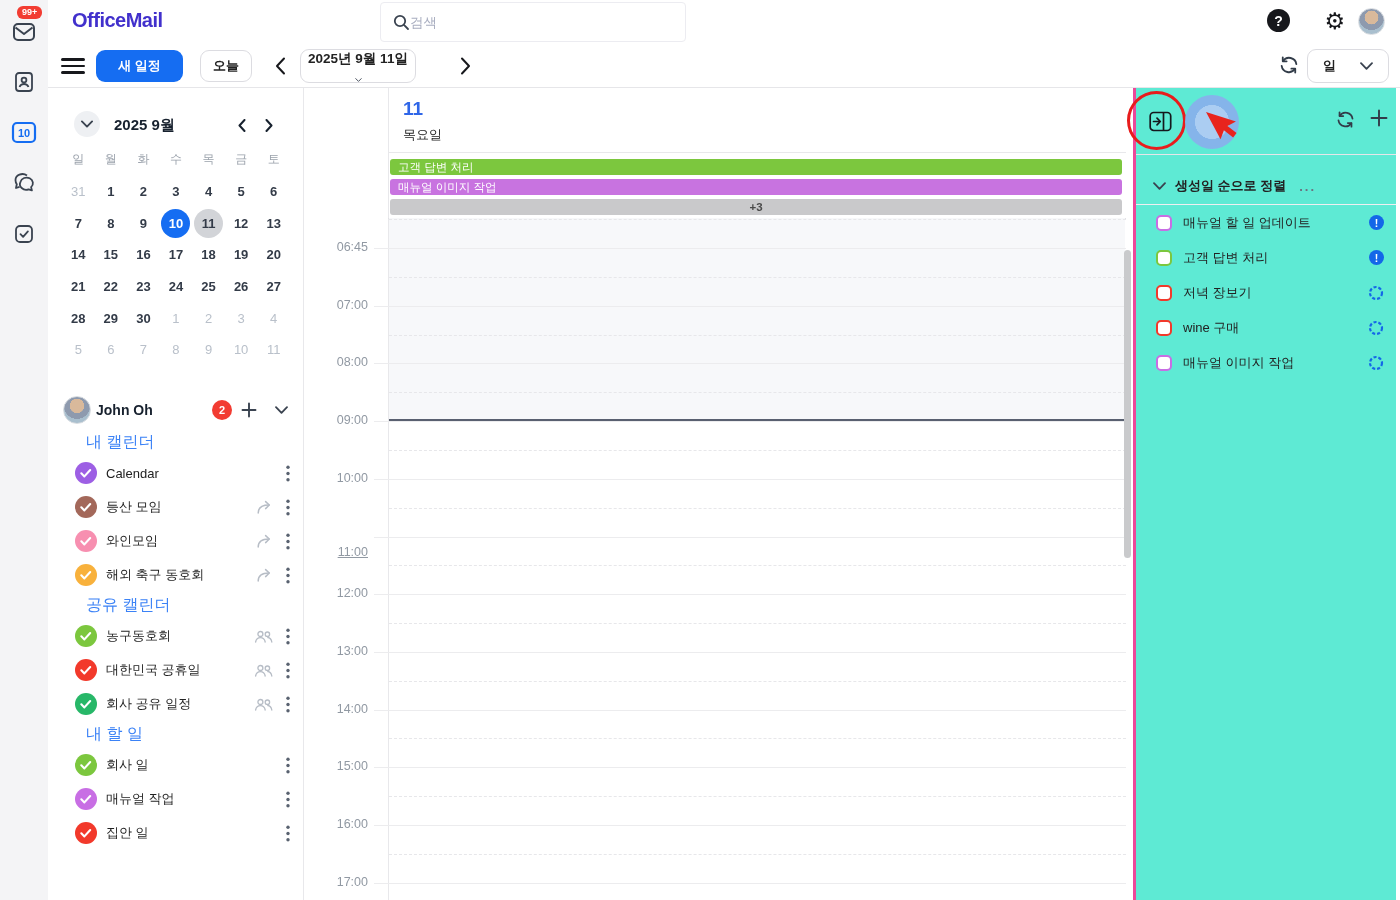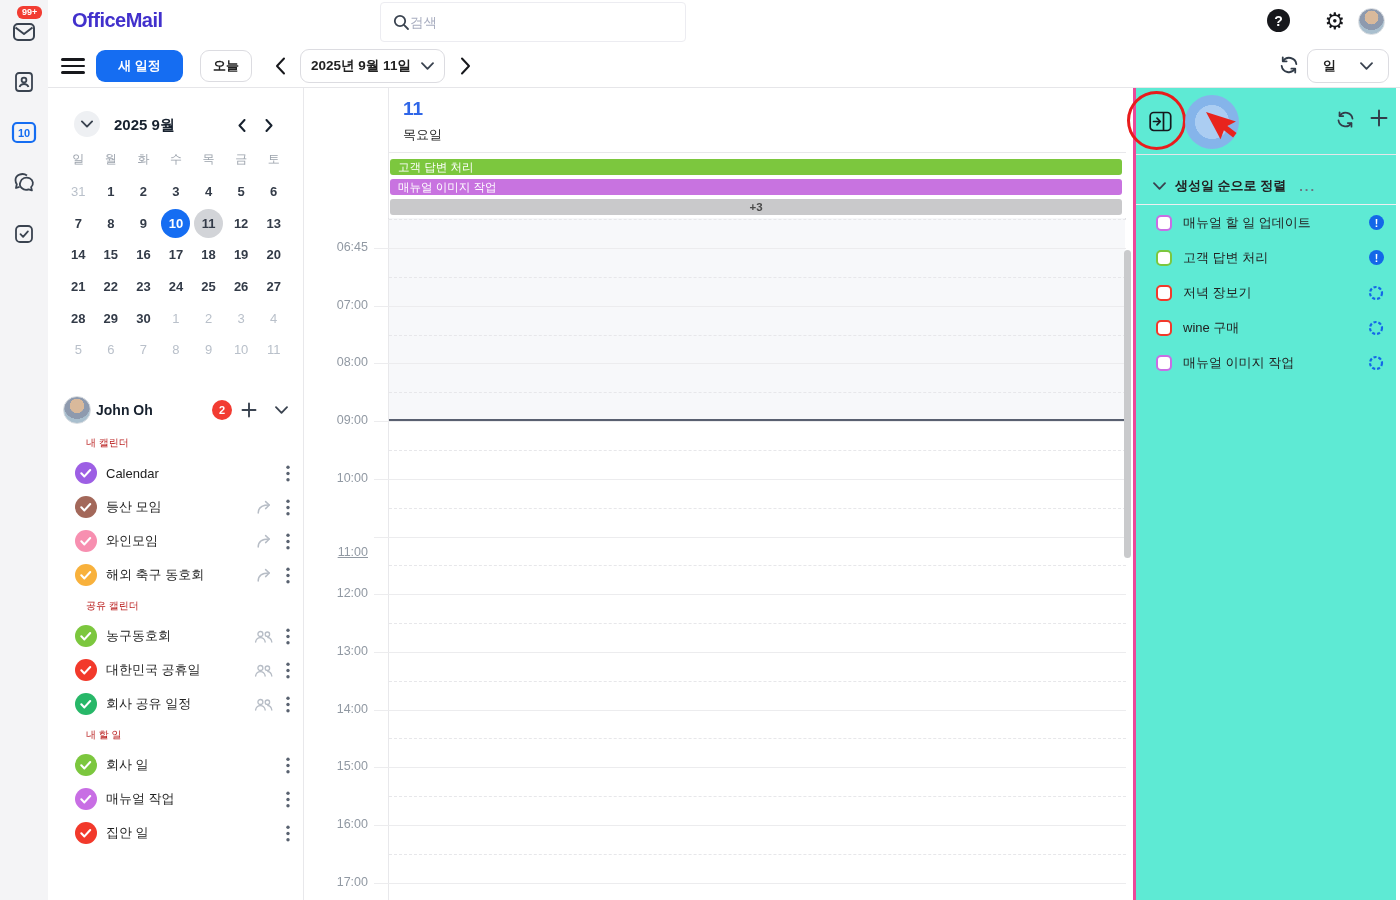--- a/index.html
+++ b/index.html
@@ -28,21 +28,21 @@
   .header-avatar { position:absolute; right:15px; top:8px; cursor:pointer; }
 
   
   .toolbar { position:absolute; left:48px; top:44px; width:1352px; height:44px; background:#fff; border-bottom:1px solid #e6e6e9; }
   .hamburger { position:absolute; left:13px; top:10px; width:24px; height:24px; display:flex; flex-direction:column; justify-content:center; gap:4px; cursor:pointer; }
   .hamburger i { display:block; height:2.6px; background:#17181c; border-radius:2px; }
   .btn { position:absolute; display:flex; align-items:center; justify-content:center; border-radius:9px; font-size:13px; cursor:pointer; }
   .btn-primary { left:48px; top:6px; width:87px; height:32px; background:#156df2; color:#fff; font-weight:bold; border:none; }
   .btn-today { left:152px; top:6px; width:52px; height:32px; background:#fff; border:1px solid #dcdce1; color:#222; font-weight:600; }
   .nav-chev { position:absolute; top:11px; width:22px; height:22px; color:#17181c; cursor:pointer; display:flex; align-items:center; justify-content:center; }
-  .date-btn { left:252px; top:5px; width:145px; height:34px; background:#fff; border:1px solid #dcdce1; gap:10px; font-weight:bold; font-size:13.5px; }
+  .date-btn { left:252px; top:5px; width:116px; height:34px; background:#fff; border:1px solid #dcdce1; gap:10px; font-weight:bold; font-size:13.5px;flex-direction:column; }
   .view-btn { right:11px; top:5px; width:82px; height:34px; background:#fff; border:1px solid #dcdce1; gap:24px; font-weight:600; position:absolute; }
   .tb-refresh { position:absolute; right:100px; top:10px; cursor:pointer; color:#323c49; }
 
   
   .sidebar { position:absolute; left:48px; top:88px; width:256px; height:812px; background:#fff; border-right:1px solid #e8e8eb; overflow:hidden; }
   .mc-dd { position:absolute; left:26px; top:23px; width:26px; height:26px; border-radius:50%; background:#eef0f3; display:flex; align-items:center; justify-content:center; color:#3a4350; cursor:pointer; }
   .mc-title { position:absolute; left:66px; top:28px; width:130px; text-align:left; font-size:15px; font-weight:bold; color:#17212e; }
   .mc-prev { left:183px; top:26px; } .mc-next { left:210px; top:26px; }
   .mc-small-chev { position:absolute; width:22px; height:22px; display:flex; align-items:center; justify-content:center; color:#17212e; cursor:pointer; }
   .mc-weekdays, .mc-grid { position:absolute; left:14px; width:228px; display:grid; grid-template-columns:repeat(7,1fr); }
@@ -57,21 +57,21 @@
   .mc-cell.selected span { background:#d2d4d8; color:#333b48; }
 
   .account-row { position:absolute; left:0; top:308px; width:256px; height:30px; }
   .account-name { position:absolute; left:48px; top:6px; font-size:14px; font-weight:bold; color:#17212e; }
   .account-badge { position:absolute; left:164px; top:4px; width:20px; height:20px; border-radius:50%; background:#f23c32; color:#fff;
     font-size:11px; font-weight:bold; display:flex; align-items:center; justify-content:center; }
   .account-avatar { position:absolute; left:15px; top:0; }
   .icon-btn { position:absolute; width:24px; height:24px; display:flex; align-items:center; justify-content:center; color:#3a4350; cursor:pointer; }
 
   .cal-sections { position:absolute; left:0; top:341px; width:256px; }
-  .section-label { height:27px; padding-left:38px; display:flex; align-items:center; font-size:10px; color:#b91c1c; }
+  .section-label { height:27px; padding-left:38px; display:flex; align-items:center; font-size:16px; color:#3b82f6; }
   .cal-row { height:34px; display:flex; align-items:center; padding-left:27px; cursor:pointer; }
   .cal-row .label { margin-left:9px; font-size:13px; color:#222; flex:1; }
   .cal-row .trail { display:flex; align-items:center; gap:13px; padding-right:14px; }
 
   
   .main { position:absolute; left:304px; top:88px; width:829px; height:812px; background:#fff; }
   .gutter-vline { position:absolute; left:84px; top:0; width:1px; height:812px; background:#e8e8eb; }
   .day-number { position:absolute; left:99px; top:10px; font-size:19px; font-weight:600; color:#2f66e8; }
   .day-name { position:absolute; left:99px; top:38px; font-size:13px; color:#222; }
   .day-head-border { position:absolute; left:84px; top:64px; width:738px; height:1px; background:#e8e8eb; }

